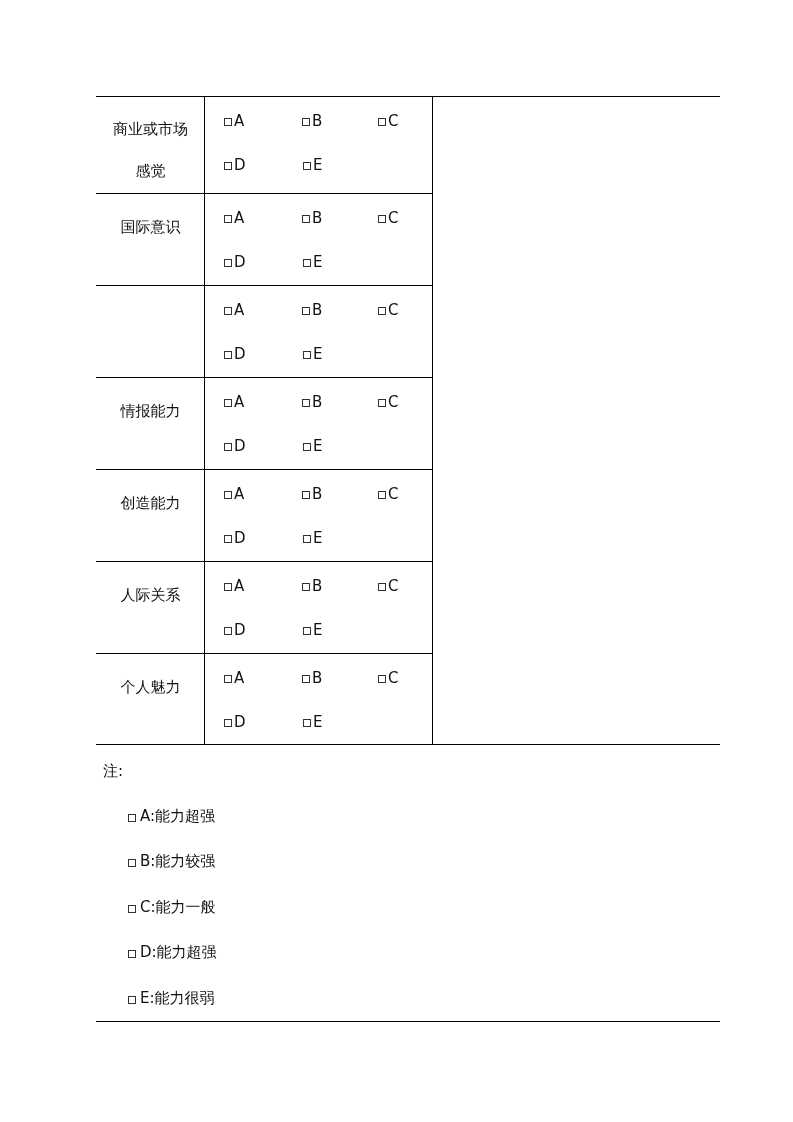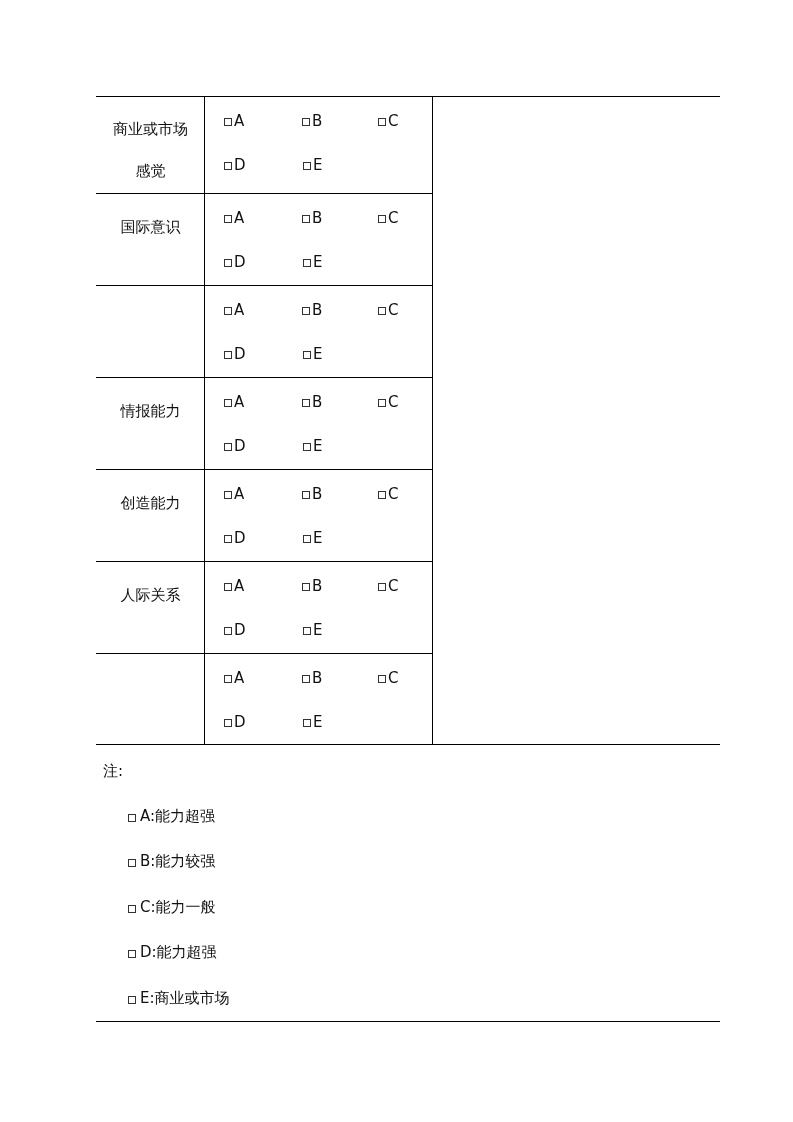--- a/index.html
+++ b/index.html
@@ -231,20 +231,23 @@
     </div>
   <div class="opt" style="left:224px; top:621px;">
       <span class="box"></span>
       <span>D</span>
     </div>
   <div class="opt" style="left:303px; top:621px;">
       <span class="box"></span>
       <span>E</span>
     </div>
 
+  <div class="label-cell" style="top:666px; height:42px;">
+    <span>个人魅力</span>
+  </div>
   <div class="opt" style="left:224px; top:669px;">
       <span class="box"></span>
       <span>A</span>
     </div>
   <div class="opt" style="left:302px; top:669px;">
       <span class="box"></span>
       <span>B</span>
     </div>
   <div class="opt" style="left:378px; top:669px;">
       <span class="box"></span>
@@ -272,17 +275,17 @@
   <div class="note-item" style="top:898px;">
     <span class="box"></span>
     <span>C:能力一般</span>
   </div>
   <div class="note-item" style="top:943px;">
     <span class="box"></span>
     <span>D:能力超强</span>
   </div>
   <div class="note-item" style="top:989px;">
     <span class="box"></span>
-    <span>E:商业或市场</span>
+    <span>E:能力很弱</span>
   </div>
 
   <div class="hline" style="left:96px; top:1021px; width:624px;"></div>
 </div>
 
 </body></html>

